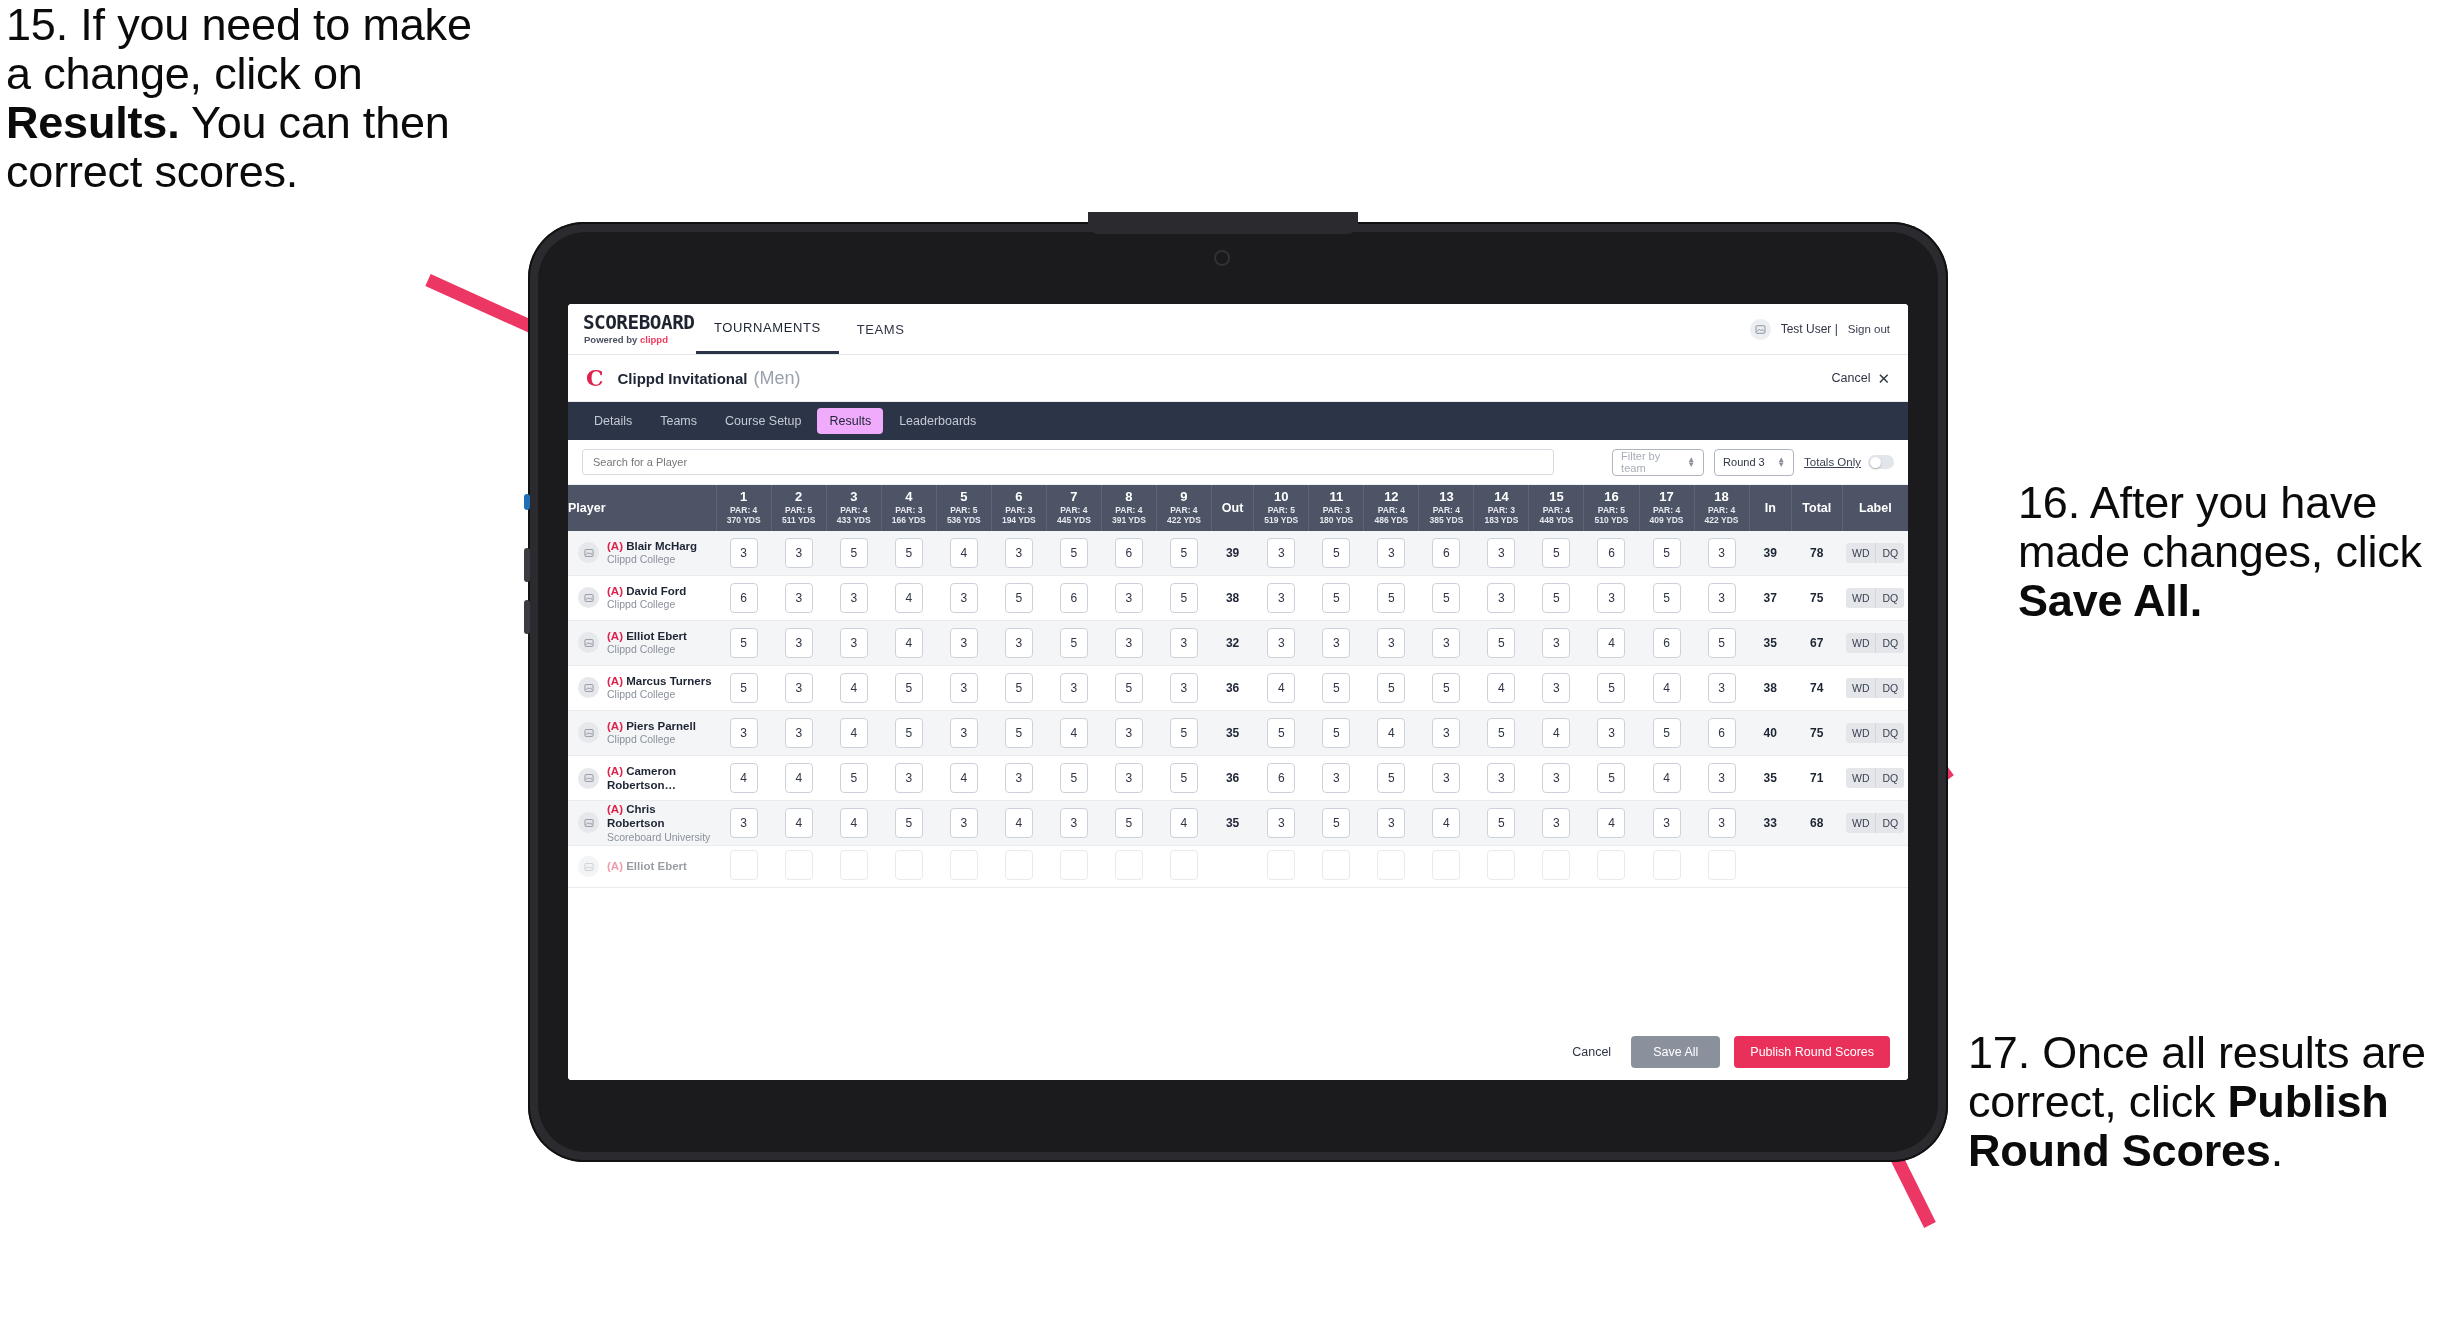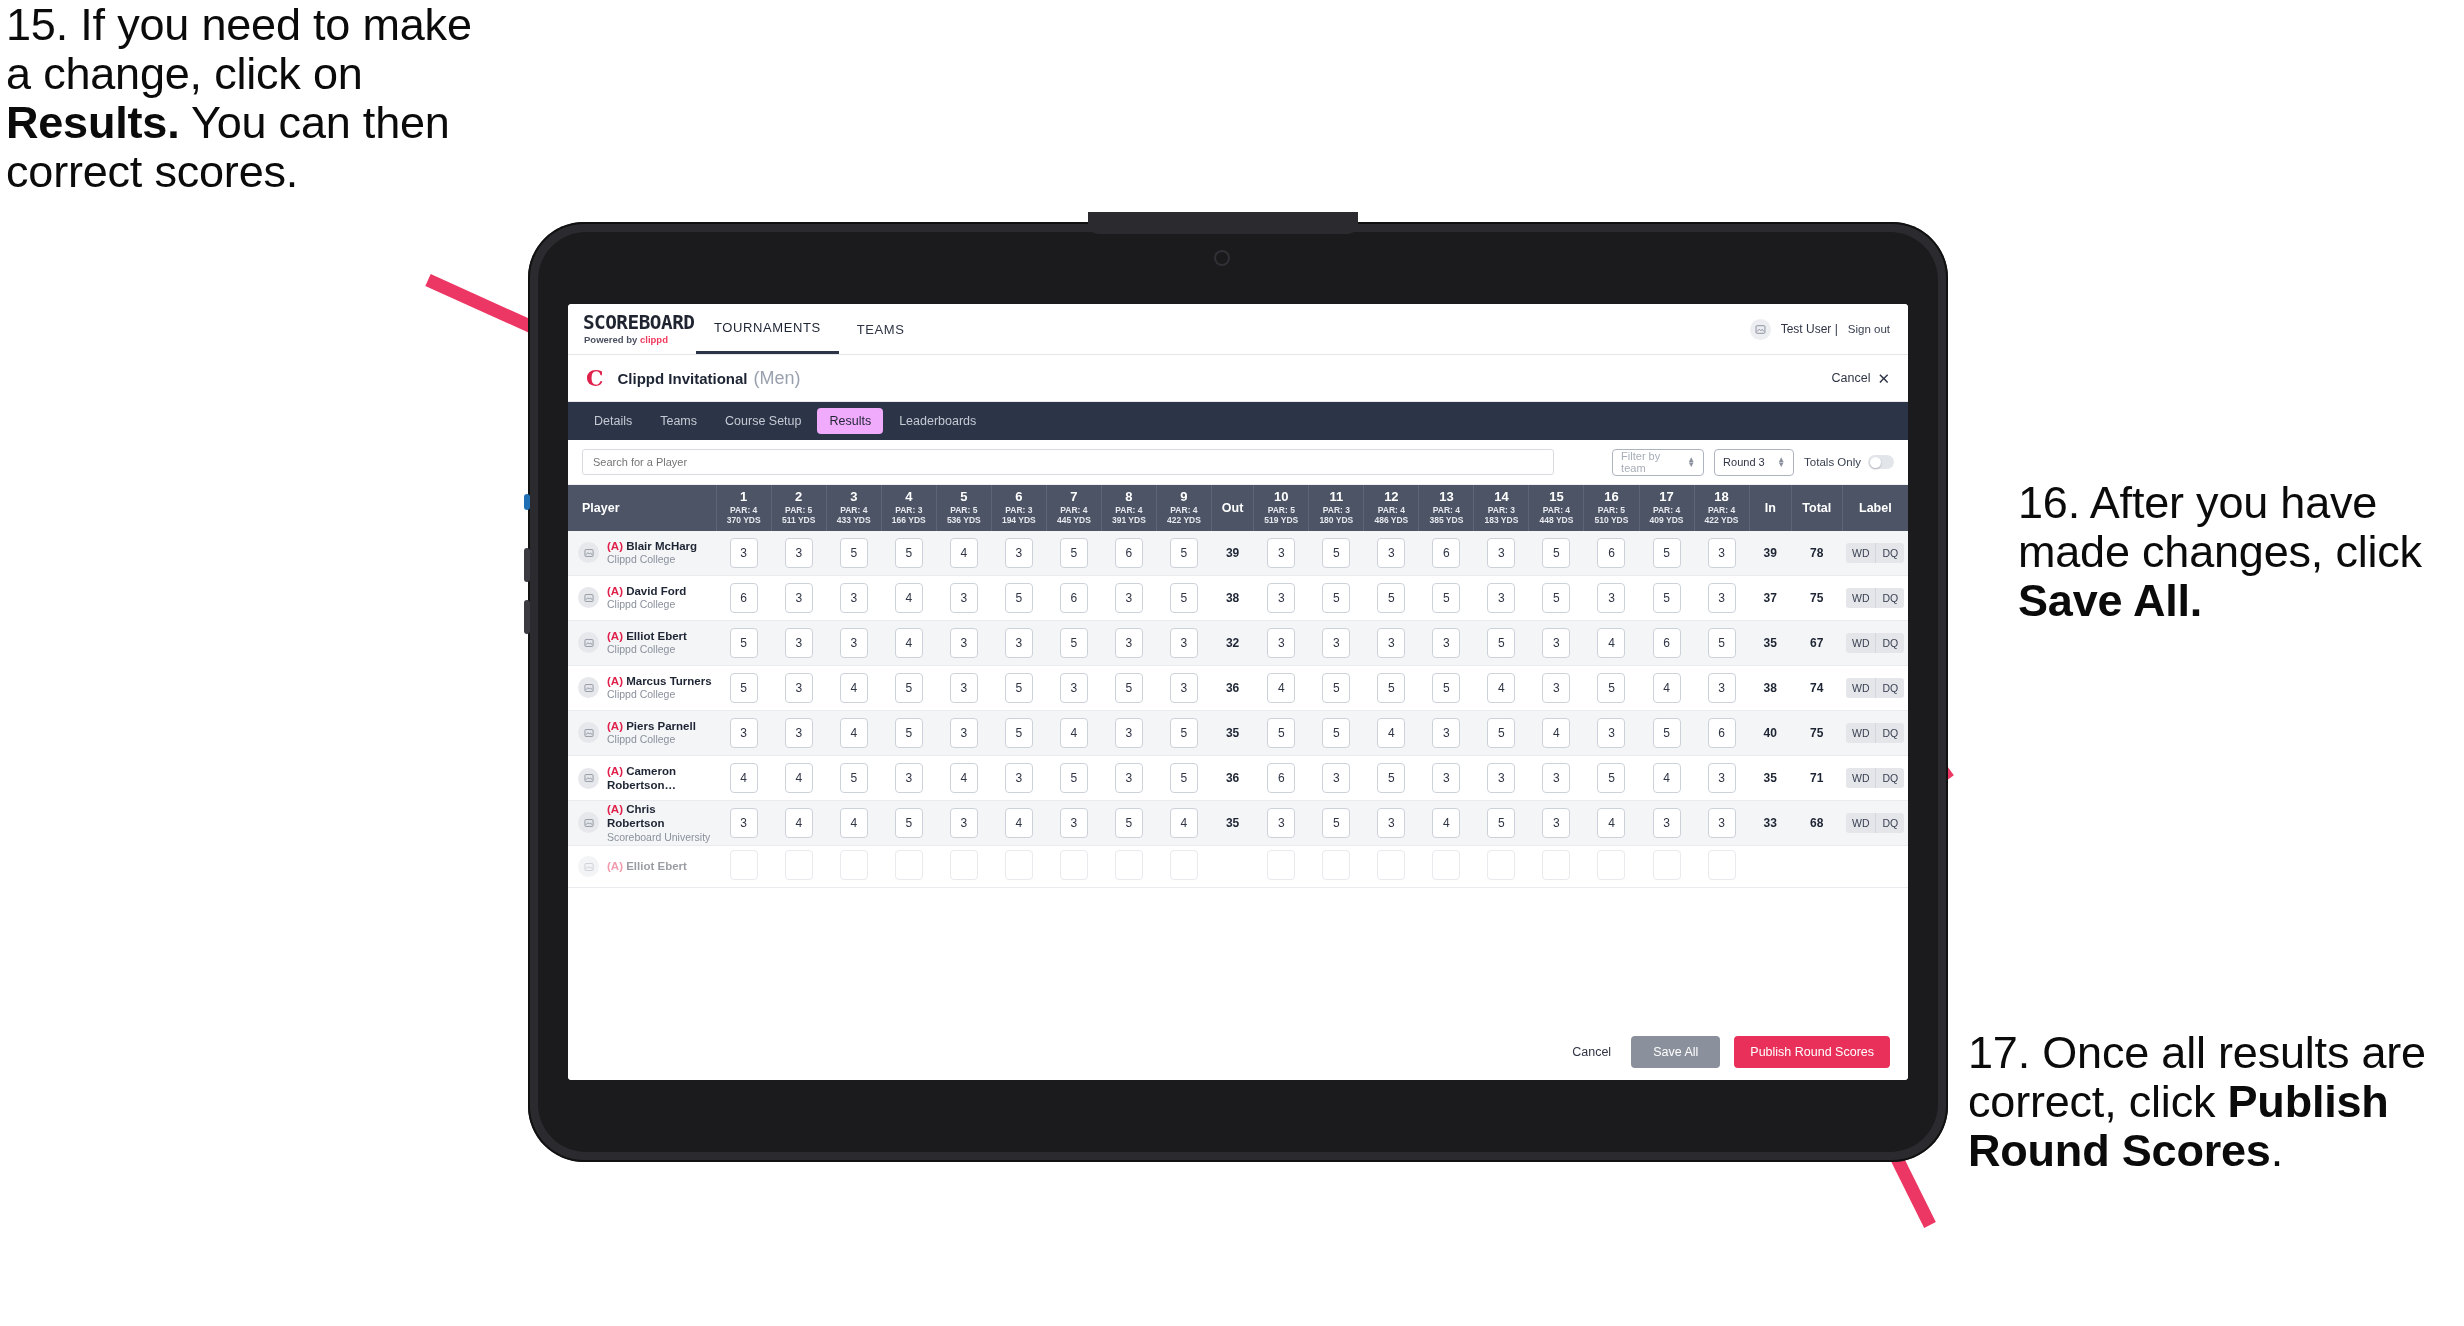--- a/index.html
+++ b/index.html
@@ -79,30 +79,30 @@
   
   #filters{height:44px;display:flex;align-items:center;gap:10px;padding:0 14px;background:#fff;border-bottom:1px solid #eef0f3;}
   #search-input{flex:1;height:26px;border:1px solid #d7dae1;border-radius:3px;background:#fff;
     font-size:11px;color:#9aa1ae;padding:0 10px;box-sizing:border-box;font-family:"Liberation Sans",sans-serif;}
   .select-box{height:27px;border:1px solid #aeb4bf;border-radius:4px;background:#fff;display:flex;align-items:center;
     padding:0 8px;font-size:11px;color:#5b6271;gap:10px;cursor:pointer;box-sizing:border-box;}
   #filter-team{width:92px;color:#a7adb8;margin-left:48px;}
   #round-select{width:80px;color:#2f3545;}
   .updown{display:flex;flex-direction:column;line-height:5px;font-size:8px;color:#8a909c;margin-left:auto;}
   #totals-wrap{display:flex;align-items:center;gap:7px;}
-  #totals-label{font-size:11.5px;color:#3a4152;}
+  #totals-label{font-size:11.5px;color:#3a4152;text-decoration:underline;}
   #totals-toggle{width:26px;height:14px;border-radius:8px;background:#e2e5ea;position:relative;cursor:pointer;}
   #totals-toggle::after{content:"";position:absolute;left:1.5px;top:1.5px;width:11px;height:11px;border-radius:50%;background:#fff;box-shadow:0 1px 2px rgba(0,0,0,.25);}
 
   
   #table-area{height:calc(100% - 50px - 46px - 38px - 44px - 62px);overflow:hidden;position:relative;background:#fff;}
   table{border-collapse:collapse;width:100%;table-layout:fixed;}
   thead th{background:#4c5466;color:#fff;font-size:11px;font-weight:700;border-right:1px solid #5d6576;
     padding:4px 0;vertical-align:middle;height:46px;box-sizing:border-box;}
-  th.player-h{width:140px;text-align:left;padding-left:14px;font-size:12.5px;font-weight:600;margin-top:43px;}
+  th.player-h{width:140px;text-align:left;font-size:12.5px;font-weight:600;margin-top:43px;}
   th.hole{width:52px;text-align:center;}
   th.hole .hn{font-size:13px;font-weight:700;line-height:1.1;}
   th.hole .pr{font-size:8.5px;font-weight:600;line-height:1.25;color:#e7e9ee;}
   th.hole .yd{font-size:8.5px;font-weight:600;line-height:1.25;color:#e7e9ee;}
   th.sum{width:40px;text-align:center;font-size:12.5px;}
   th.total{width:48px;text-align:center;font-size:12.5px;}
   th.label{width:62px;text-align:center;font-size:12.5px;border-right:none;}
 
   tbody tr{height:42px;}
   tbody tr:nth-child(odd){background:#f4f5f7;}

